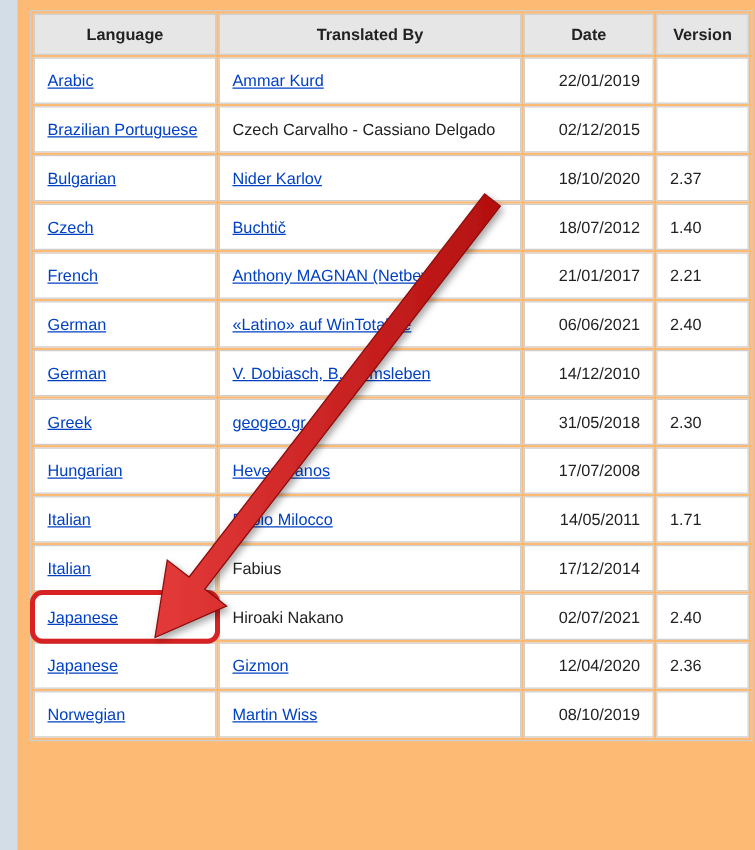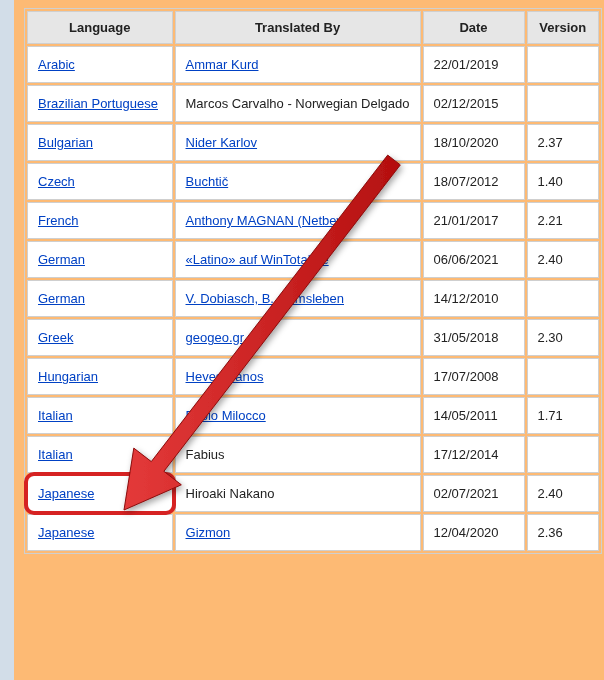--- a/index.html
+++ b/index.html
@@ -40,21 +40,21 @@
     vertical-align: middle;
     white-space: nowrap;
   }
   a.lnk {
     color: #0041c4;
     text-decoration: underline;
     margin-top: 28px;
   }
   td.col-lang   { width: 124px; }
   td.col-trans  { width: auto; }
-  td.col-date   { width: 82px; }
+  td.col-date   { width: 82px; text-align: right; }
   td.col-ver    { width: 52px; }
 
   
   .highlight-cell {
     position: relative;
   }
   .highlight-cell::after {
     content: "";
     position: absolute;
     top: -4px; left: -4px; right: -4px; bottom: -4px;
@@ -91,21 +91,21 @@
     </thead>
     <tbody id="tbody">
         <tr>
           <td class="col-lang"><a href="#" class="lnk">Arabic</a></td>
           <td class="col-trans"><a href="#" class="lnk">Ammar Kurd</a></td>
           <td class="col-date">22/01/2019</td>
           <td class="col-ver"></td>
         </tr>
         <tr>
           <td class="col-lang"><a href="#" class="lnk">Brazilian Portuguese</a></td>
-          <td class="col-trans"><span>Marcos Carvalho - Norwegian Delgado</span></td>
+          <td class="col-trans"><span>Czech Carvalho - Cassiano Delgado</span></td>
           <td class="col-date">02/12/2015</td>
           <td class="col-ver"></td>
         </tr>
         <tr>
           <td class="col-lang"><a href="#" class="lnk">Bulgarian</a></td>
           <td class="col-trans"><a href="#" class="lnk">Nider Karlov</a></td>
           <td class="col-date">18/10/2020</td>
           <td class="col-ver">2.37</td>
         </tr>
         <tr>
@@ -161,20 +161,26 @@
           <td class="col-trans"><span>Hiroaki Nakano</span></td>
           <td class="col-date">02/07/2021</td>
           <td class="col-ver">2.40</td>
         </tr>
         <tr>
           <td class="col-lang"><a href="#" class="lnk">Japanese</a></td>
           <td class="col-trans"><a href="#" class="lnk">Gizmon</a></td>
           <td class="col-date">12/04/2020</td>
           <td class="col-ver">2.36</td>
         </tr>
+        <tr>
+          <td class="col-lang"><a href="#" class="lnk">Norwegian</a></td>
+          <td class="col-trans"><a href="#" class="lnk">Martin Wiss</a></td>
+          <td class="col-date">08/10/2019</td>
+          <td class="col-ver"></td>
+        </tr>
       </tbody>
   </table>
 
   <div class="arrow-overlay">
     <svg viewBox="0 0 590 680">
       <defs>
         <linearGradient id="arrGrad" x1="0" y1="0" x2="1" y2="0">
           <stop offset="0%" stop-color="#e43a3a"></stop>
           <stop offset="100%" stop-color="#b40f0f"></stop>
         </linearGradient>

